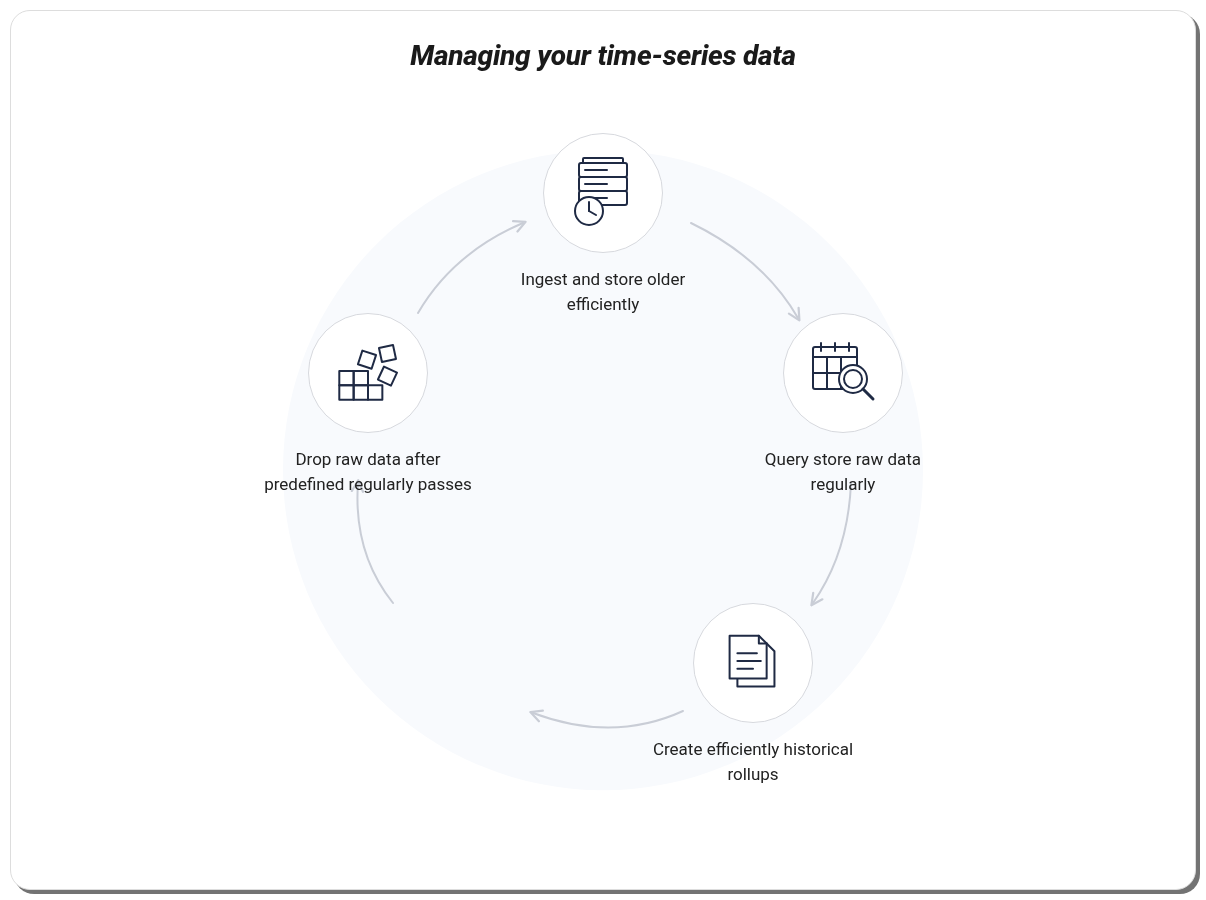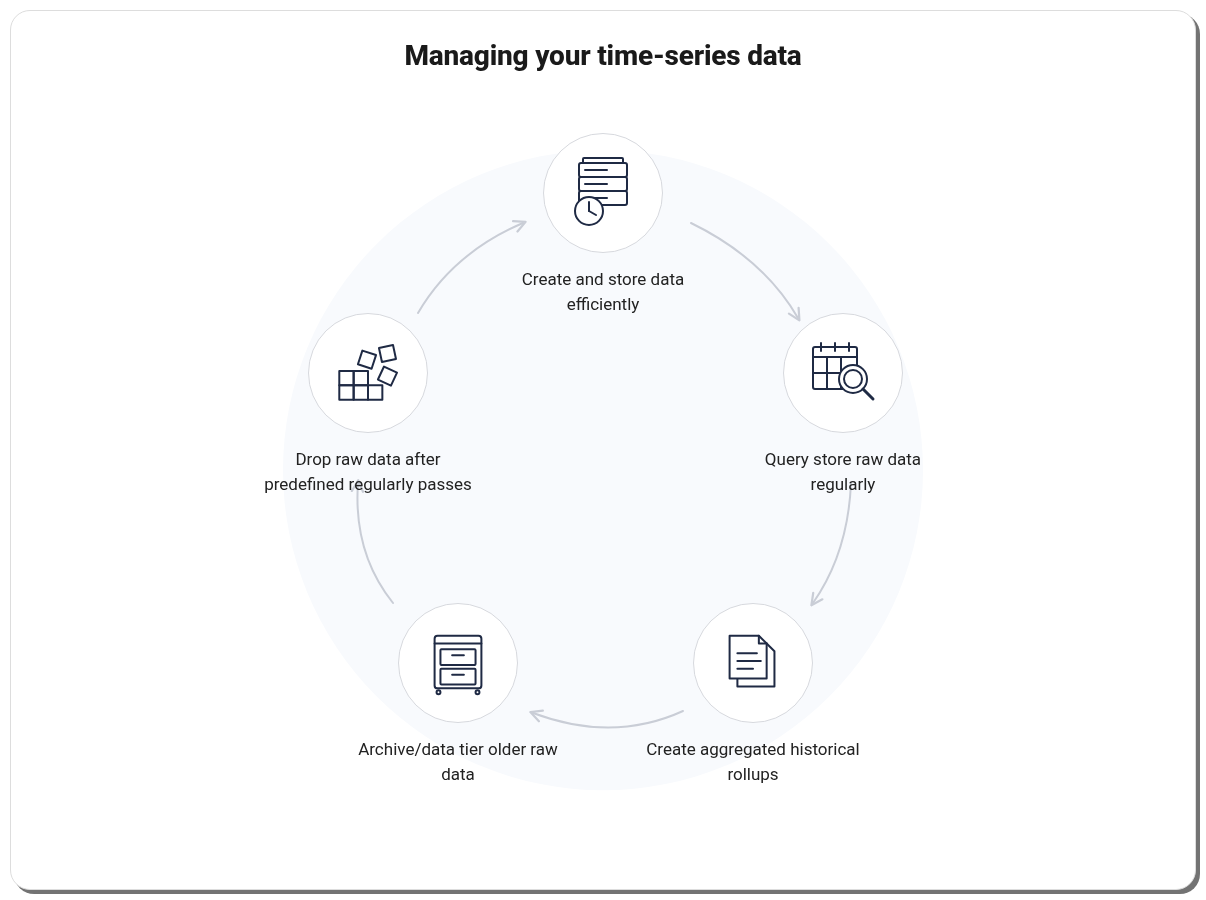--- a/index.html
+++ b/index.html
@@ -22,20 +22,21 @@
     position: relative;
     overflow: hidden;
     background: #fff;
   }
   .title {
     text-align: center;
     font-size: 28px;
     font-weight: 800;
     margin-top: 28px;
     letter-spacing: -0.2px;
+    font-style: italic;
   }
   .stage {
     position: absolute;
     left: 50%;
     top: 92px;
     width: 760px;
     height: 760px;
     transform: translateX(-50%);
   }
   .bg-circle {
@@ -120,21 +121,21 @@
             <rect x="16" y="38" width="48" height="14" rx="2"></rect>
             <line x1="22" y1="17" x2="44" y2="17"></line>
             <line x1="22" y1="31" x2="44" y2="31"></line>
             <line x1="22" y1="45" x2="44" y2="45"></line>
             <circle cx="26" cy="58" r="14" fill="#fff"></circle>
             <line x1="26" y1="58" x2="26" y2="49"></line>
             <line x1="26" y1="58" x2="33" y2="62"></line>
           </g>
         </svg>
       </div>
-      <div class="label">Create and store data efficiently</div>
+      <div class="label">Ingest and store older efficiently</div>
     </div>
 
     <div class="node" style="left:620px; top:210px;">
       <div class="icon-wrap">
         <svg class="icon-svg" width="80" height="80" viewBox="0 0 80 80">
           <g fill="none" stroke="#1f2a44" stroke-width="2" stroke-linecap="round" stroke-linejoin="round">
             <rect x="10" y="14" width="44" height="42" rx="2"></rect>
             <line x1="10" y1="24" x2="54" y2="24"></line>
             <line x1="18" y1="10" x2="18" y2="18"></line>
             <line x1="32" y1="10" x2="32" y2="18"></line>
@@ -157,40 +158,23 @@
           <g fill="none" stroke="#1f2a44" stroke-width="2" stroke-linecap="round" stroke-linejoin="round">
             <path d="M24 20 h30 l8 8 v36 h-38 z" fill="#fff"></path>
             <path d="M16 12 h30 l8 8 v36 h-38 z" fill="#fff"></path>
             <path d="M46 12 v8 h8"></path>
             <line x1="24" y1="30" x2="44" y2="30"></line>
             <line x1="24" y1="38" x2="48" y2="38"></line>
             <line x1="24" y1="46" x2="40" y2="46"></line>
           </g>
         </svg>
       </div>
-      <div class="label">Create aggregated historical rollups</div>
+      <div class="label">Create efficiently historical rollups</div>
     </div>
 
-    <div class="node" style="left:235px; top:500px;">
-      <div class="icon-wrap">
-        <svg class="icon-svg" width="78" height="78" viewBox="0 0 80 80">
-          <g fill="none" stroke="#1f2a44" stroke-width="2" stroke-linecap="round" stroke-linejoin="round">
-            <rect x="16" y="12" width="48" height="54" rx="3"></rect>
-            <line x1="16" y1="20" x2="64" y2="20"></line>
-            <rect x="22" y="26" width="36" height="16" rx="1"></rect>
-            <rect x="22" y="46" width="36" height="16" rx="1"></rect>
-            <line x1="34" y1="32" x2="46" y2="32"></line>
-            <line x1="34" y1="52" x2="46" y2="52"></line>
-            <circle cx="20" cy="70" r="2"></circle>
-            <circle cx="60" cy="70" r="2"></circle>
-          </g>
-        </svg>
-      </div>
-      <div class="label">Archive/data tier older raw data</div>
-    </div>
 
     <div class="node" style="left:145px; top:210px;">
       <div class="icon-wrap">
         <svg class="icon-svg" width="82" height="82" viewBox="0 0 80 80">
           <g fill="none" stroke="#1f2a44" stroke-width="2" stroke-linecap="round" stroke-linejoin="round">
             <rect x="12" y="52" width="14" height="14"></rect>
             <rect x="26" y="52" width="14" height="14"></rect>
             <rect x="40" y="52" width="14" height="14"></rect>
             <rect x="12" y="38" width="14" height="14"></rect>
             <rect x="26" y="38" width="14" height="14"></rect>

